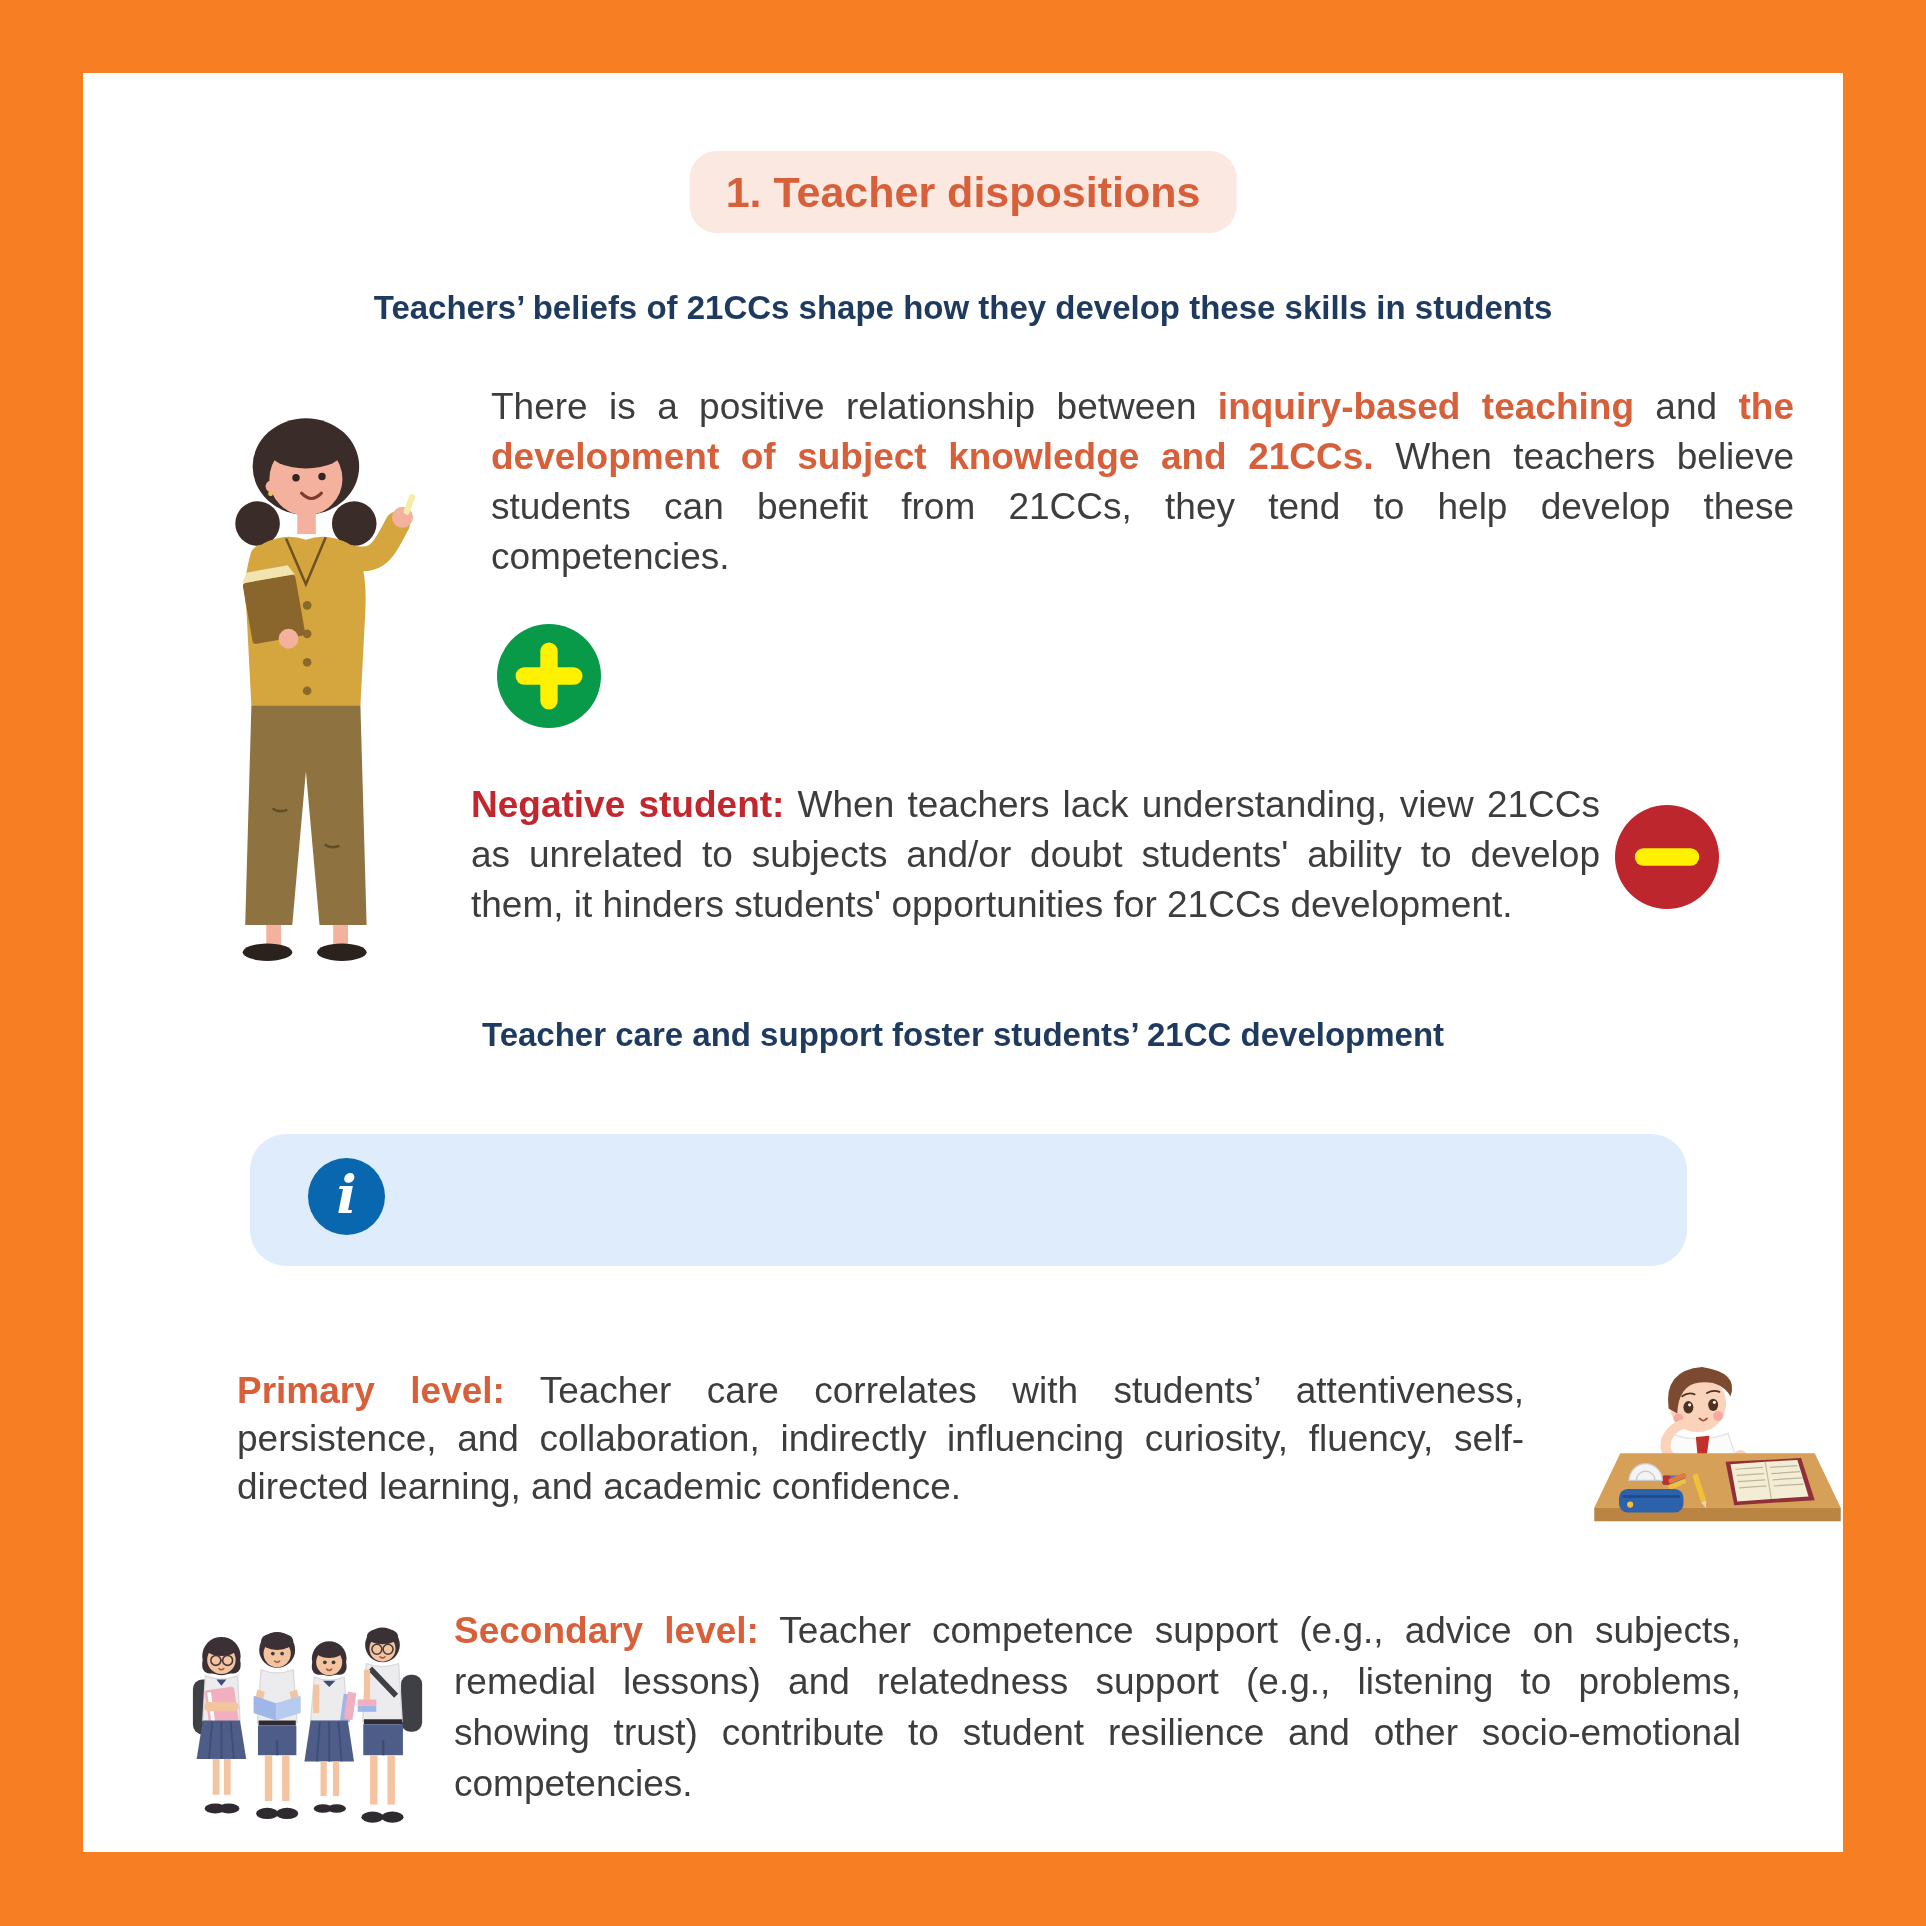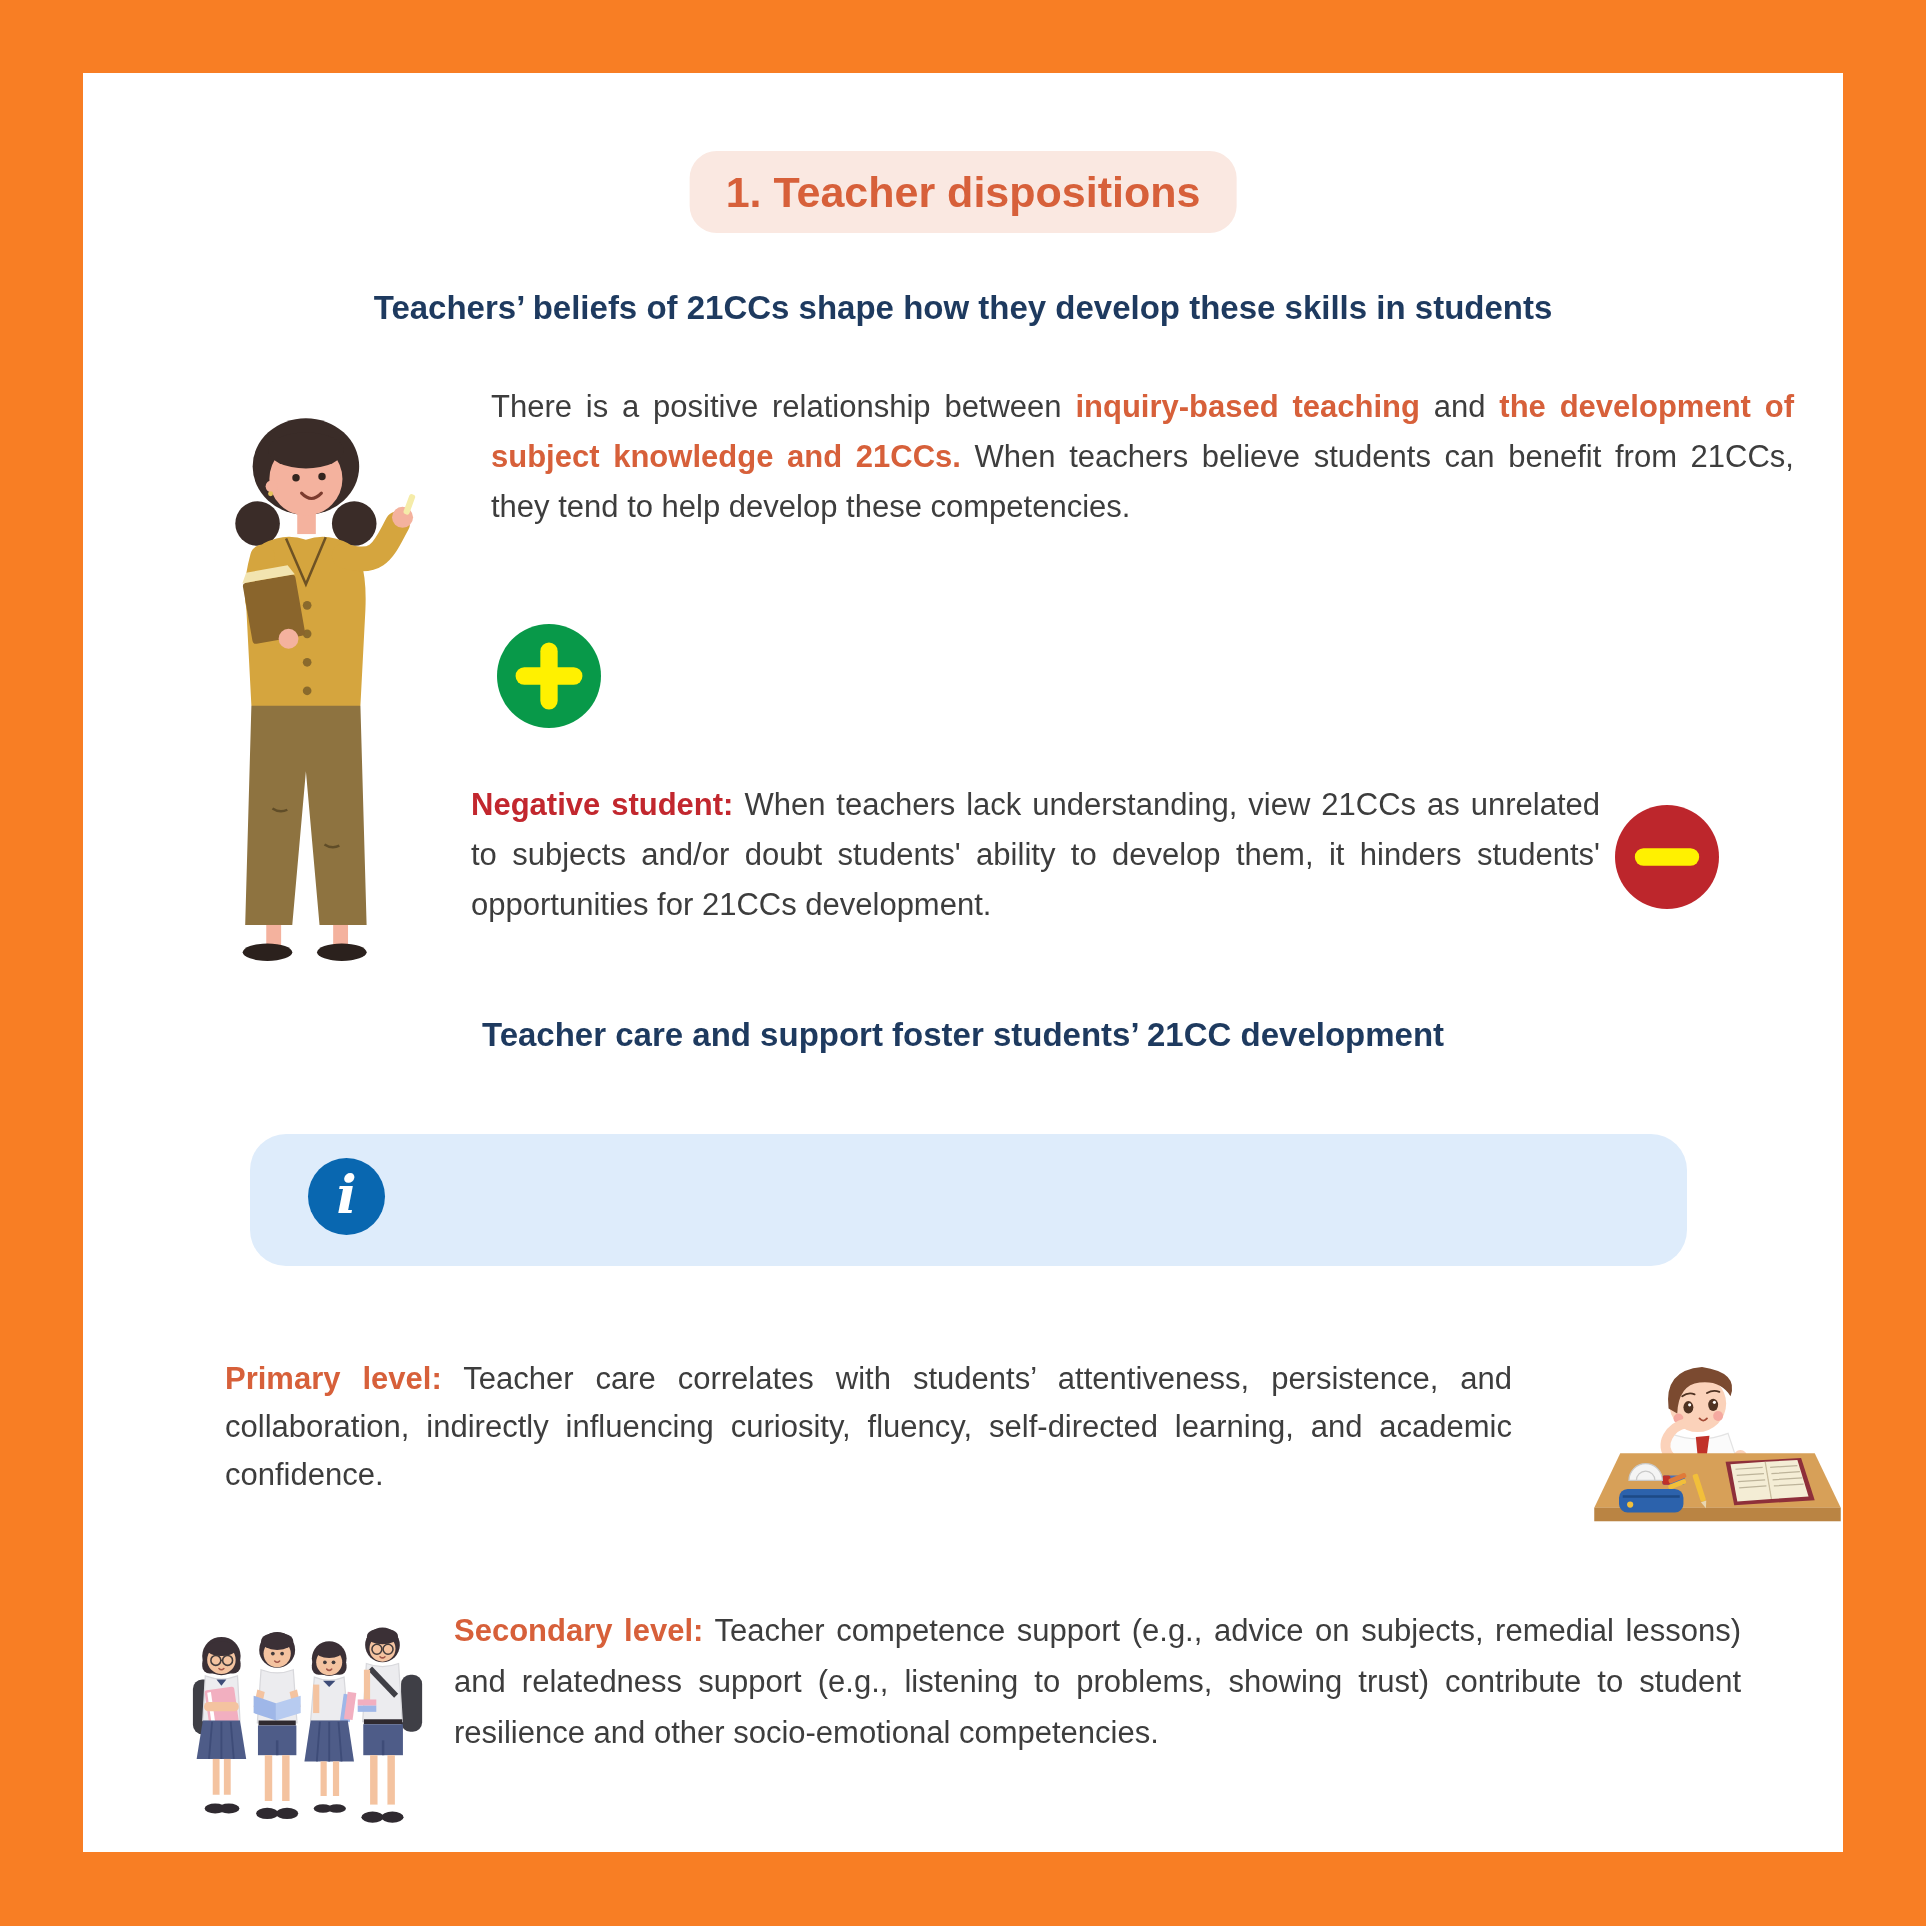--- a/index.html
+++ b/index.html
@@ -29,21 +29,21 @@
     white-space:nowrap;
   }
   .heading {
     left:0; width:100%;
     text-align:center;
     font-size:33px; font-weight:bold;
     color:#1E3A5F;
     white-space:nowrap;
   }
   .body-text {
-    font-size:31px;
+    font-size:37px;
     line-height:50px;
     color:#3D3D3D;
     text-align:justify;
   }
   .b-orange { color:#D7603A; font-weight:bold; }
   .b-green  { color:#56B75F; font-weight:bold; }
   .b-red    { color:#C2272E; font-weight:bold; }
   .b-orange2{ color:#D7603A; font-weight:bold; }
   .infobox {
     left:167px; top:1061px;
@@ -135,21 +135,21 @@
       <circle cx="84" cy="84" r="84" fill="#BD262C"></circle>
       <line x1="46" y1="84" x2="122" y2="84" stroke="#FFF100" stroke-width="28" stroke-linecap="round"></line>
     </svg>
 
     <div class="abs heading" style="top:943px;">Teacher care and support foster students’ 21CC development</div>
 
     <div class="abs infobox">
       <div class="info-circle">i</div>
     </div>
 
-    <p class="abs body-text" style="left:138px; top:1278px; width:1287px; margin:4px; line-height:48px;"><span class="b-orange2">Primary level:</span><span> Teacher care correlates with students’ attentiveness, persistence, and collaboration, indirectly influencing curiosity, fluency, self-directed learning, and academic confidence.</span></p>
+    <p class="abs body-text" style="left:138px; top:1278px; width:1287px; margin:16px; line-height:48px;"><span class="b-orange2">Primary level:</span><span> Teacher care correlates with students’ attentiveness, persistence, and collaboration, indirectly influencing curiosity, fluency, self-directed learning, and academic confidence.</span></p>
 
     <svg class="abs" style="left:1501px; top:1286px;" width="267" height="192" viewBox="0 0 430 310">
       <path d="M138,120 Q185,138 232,120 L248,168 L124,168 Z" fill="#FBFBFB" stroke="#E3E3E3" stroke-width="2"></path>
       <polygon points="180,126 202,124 196,168 184,168" fill="#C13129"></polygon>
       <circle cx="183" cy="72" r="46" fill="#FBD2BA"></circle>
       <path d="M136,80 Q128,18 190,13 Q250,22 236,60 Q220,34 186,38 Q152,42 150,88 Z" fill="#7B4A30"></path>
       <ellipse cx="168" cy="78" rx="8" ry="10" fill="#4F3222"></ellipse>
       <ellipse cx="208" cy="74" rx="8" ry="10" fill="#4F3222"></ellipse>
       <circle cx="170" cy="74" r="2.5" fill="#FFFFFF"></circle>
       <circle cx="210" cy="70" r="2.5" fill="#FFFFFF"></circle>

